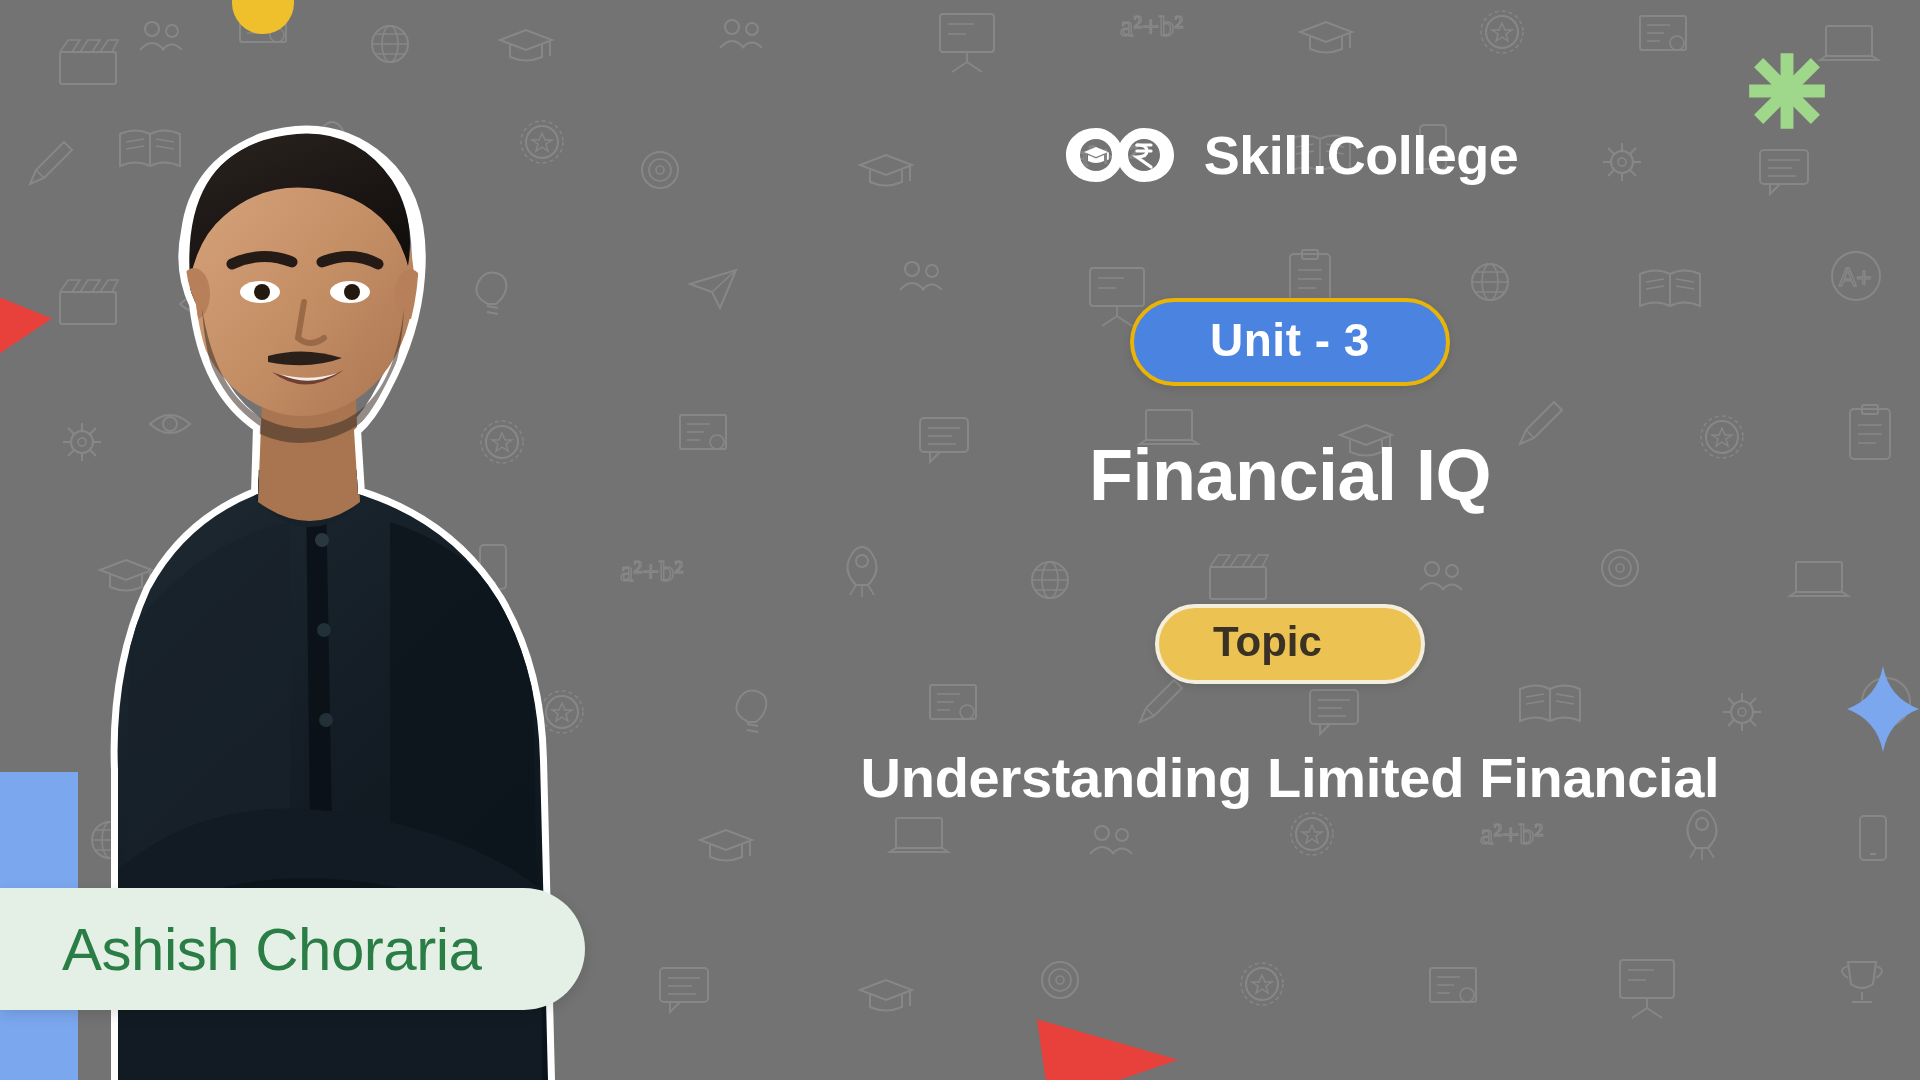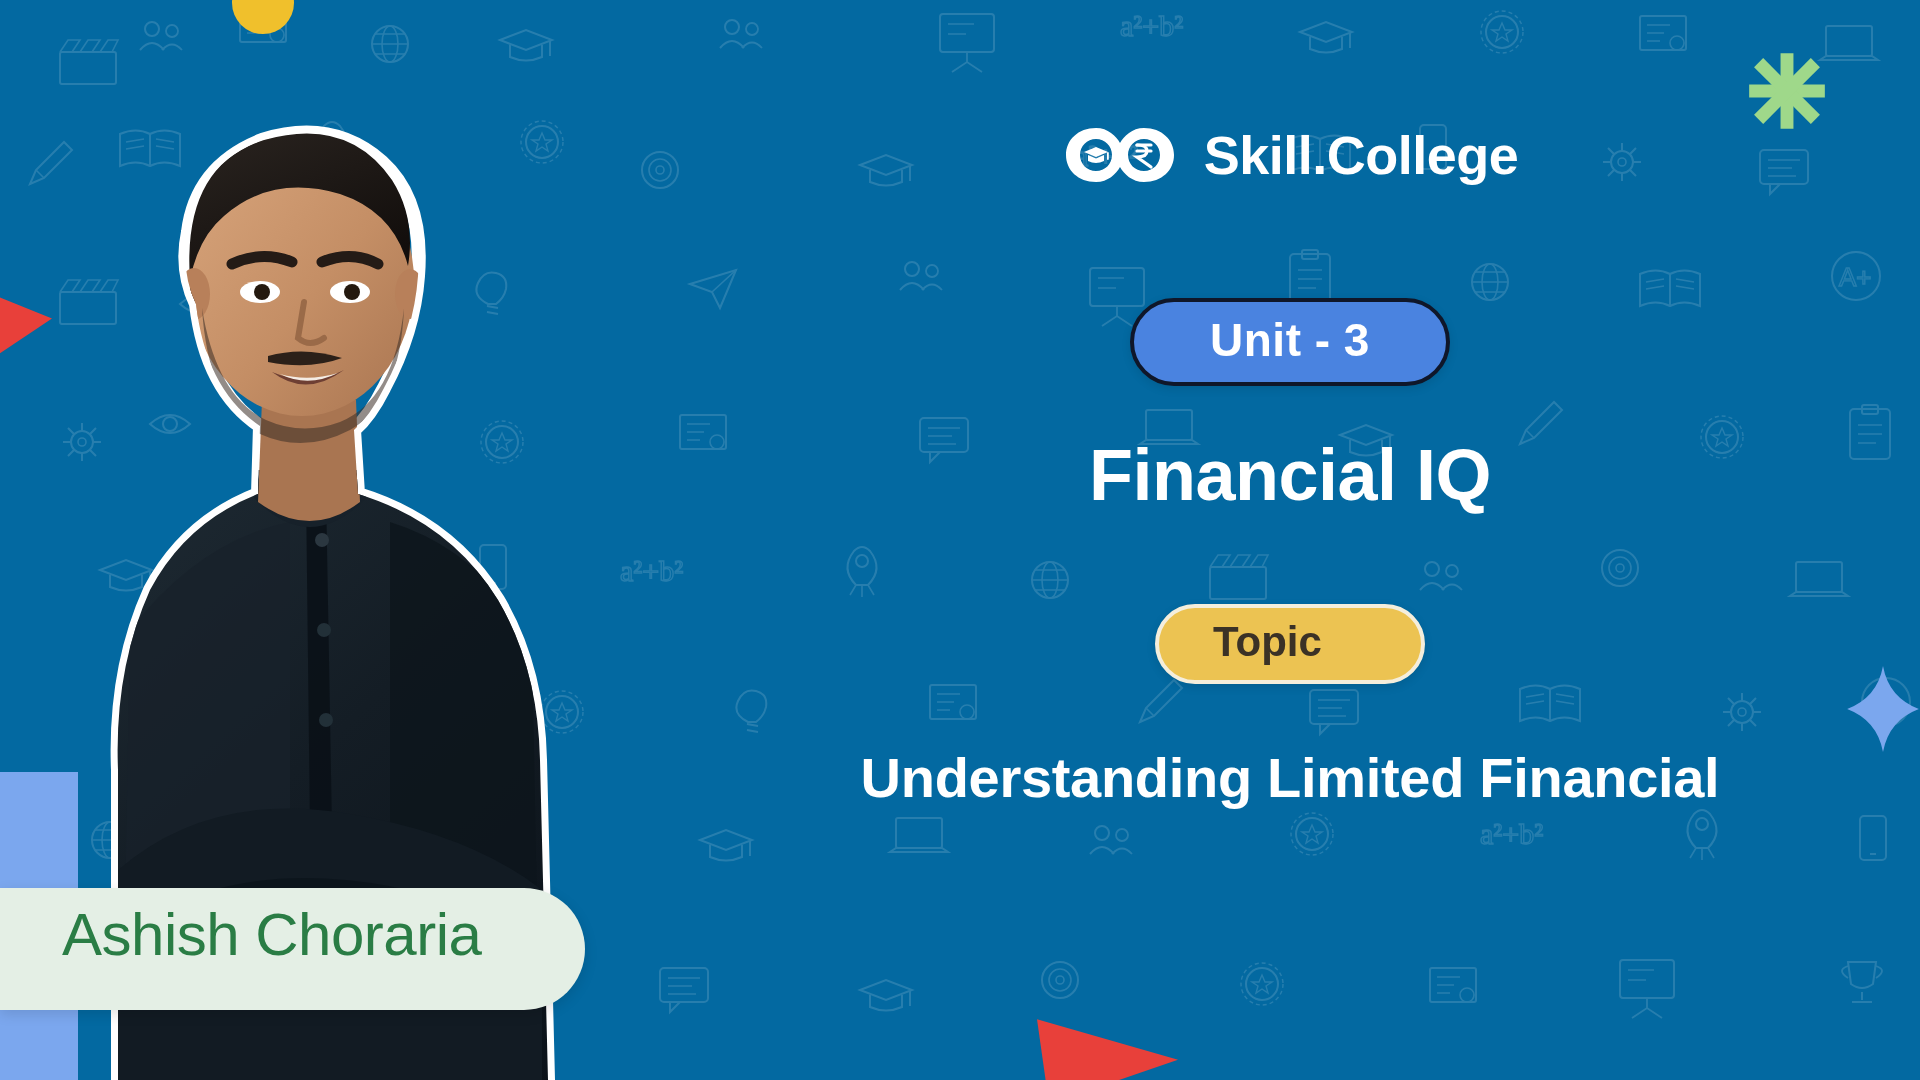--- a/index.html
+++ b/index.html
@@ -4,21 +4,21 @@
 <style>
   * { margin:0; padding:0; box-sizing:border-box; }
   html, body {
     width:1920px; height:1080px;
     overflow:hidden;
     font-family:"Liberation Sans", sans-serif;
   }
   #slide {
     position:relative;
     width:1920px; height:1080px;
-    background:#0369a1;
+    background:#737373;
     overflow:hidden;
   }
 
   
   #doodles {
     position:absolute; inset:0;
     opacity:0.14;
     pointer-events:none;
   }
 
@@ -91,21 +91,21 @@
     letter-spacing:-0.5px;
     white-space:nowrap;
   }
 
   
   #unit-badge {
     margin-top:110px;
     min-width:320px;
     padding:14px 46px 18px;
     background:#4a83e0;
-    border:4px solid #0f172a;
+    border:4px solid #eab308;
     border-radius:60px;
     text-align:center;
     box-shadow:0 3px 10px rgba(0,0,0,0.10);
   }
   #unit-badge-label {
     color:#ffffff;
     font-size:46px;
     font-weight:bold;
     letter-spacing:0.5px;
     line-height:1.05;
@@ -151,23 +151,23 @@
     line-height:1.16;
     letter-spacing:-0.3px;
   }
 
   
   #nameplate {
     position:absolute;
     left:0; top:888px;
     height:122px;
     min-width:585px;
-    padding:12px 88px 0 62px;
+    padding:0 88px 0 62px;
     display:flex;
-    align-items:flex-start;
+    align-items:center;
     background:#e4efe5;
     border-top-right-radius:61px;
     border-bottom-right-radius:61px;
     box-shadow:0 4px 14px rgba(0,0,0,0.12);
   }
   #presenter-name {
     color:#2a7d45;
     font-size:60px;
     font-weight:400;
     white-space:nowrap;

